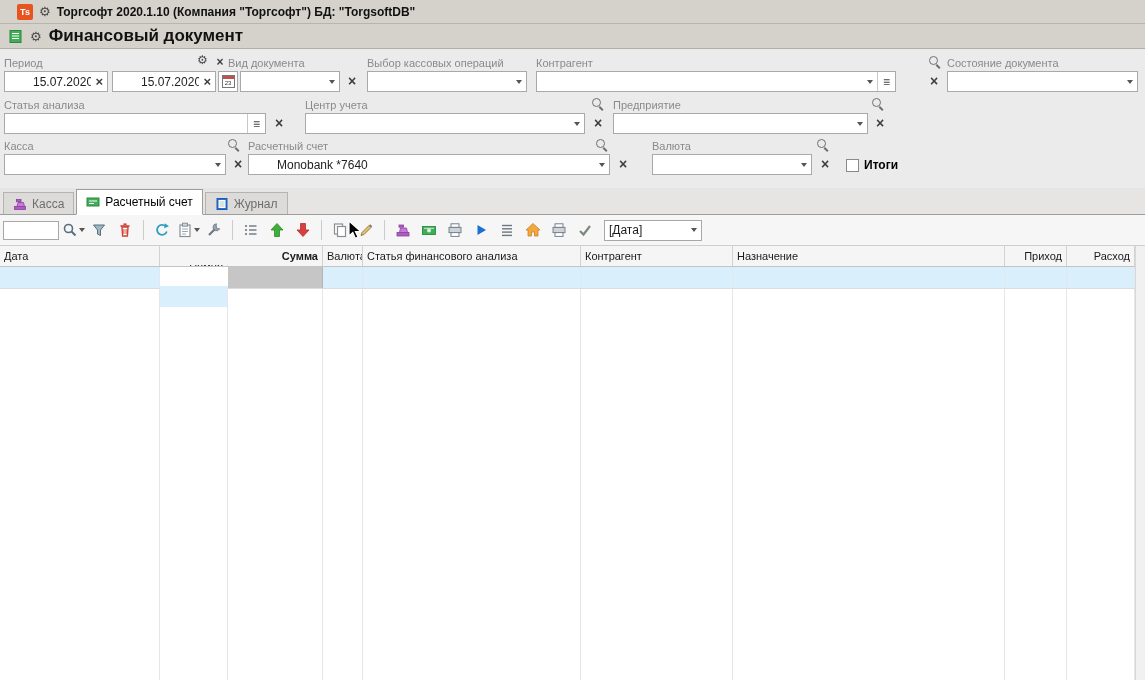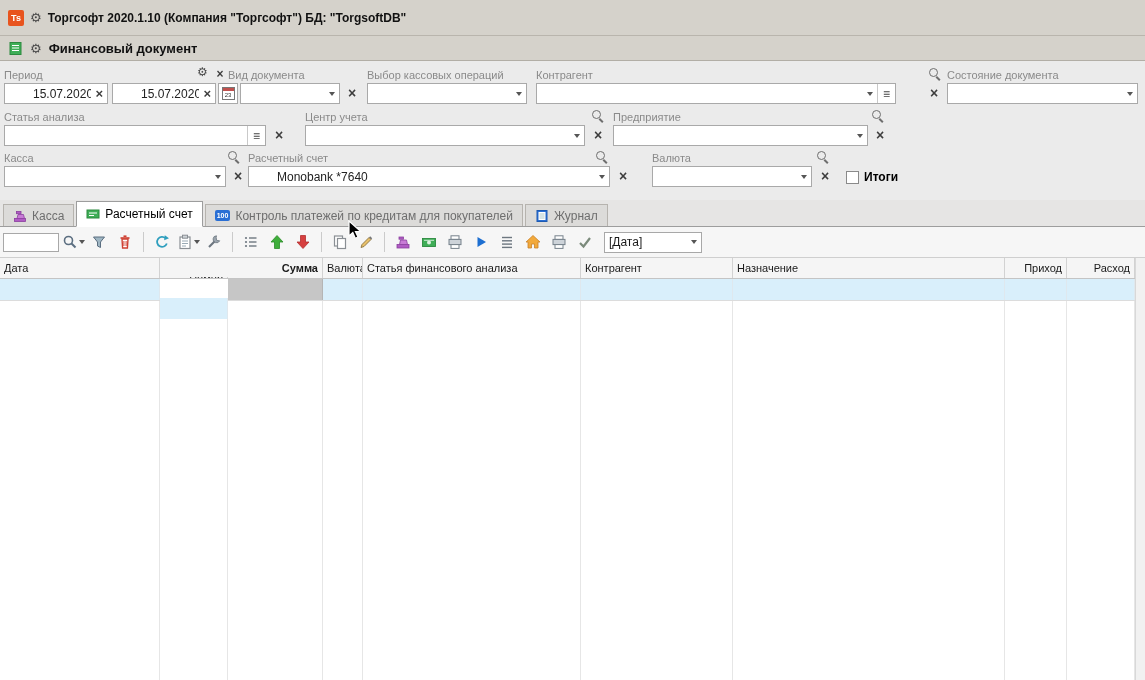--- a/index.html
+++ b/index.html
@@ -3,35 +3,35 @@
 <meta charset="utf-8">
 <style>
   * { box-sizing: border-box; margin: 0; padding: 0; }
   body { background:#888; }
   .app {
     position: relative; width: 1145px; height: 680px; overflow: hidden;
     background: #ececec; font-family: "Liberation Sans", sans-serif; color:#1a1a1a;
   }
   
   .titlebar {
-    height: 36px; background: #d5d2cb; border-bottom: 1px solid #b9b5ad;
-    display: flex; align-items: center; gap: 6px; padding-left: 8px;
+    height: 24px; background: #d5d2cb; border-bottom: 1px solid #b9b5ad;
+    display: flex; align-items: center; gap: 6px; padding-left: 17px;
   }
   .logo {
     width: 16px; height: 16px; background: #e8541e; color: #fff;
     font: bold 9px "Liberation Sans", sans-serif; display: flex; align-items: center;
     justify-content: center; border-radius: 2px;
   }
   .gearglyph { font-family: "DejaVu Sans", sans-serif; font-size: 13px; color: #4a4a4a; line-height: 1; }
   .wintitle { font-weight: bold; font-size: 12px; color: #111; }
   .docbar {
     height: 25px; background: #d5d2cb; border-bottom: 1px solid #b2aea6;
     display: flex; align-items: center; gap: 7px; padding-left: 8px;
   }
-  .doctitle { font-weight: bold; font-size: 13px; color: #111; }
+  .doctitle { font-weight: bold; font-size: 17px; color: #111; }
   
   .filters { position: relative; height: 139px; background: #ebebeb; }
   .flabel { position: absolute; font-size: 11px; color: #8a8a8a; white-space: nowrap; }
   .fld {
     position: absolute; height: 21px; background: #fff; border: 1px solid #a9a9a9;
     display: flex; align-items: center; font-size: 12px; color: #222; padding-left: 24px;
   }
   .fld-text { padding-left: 4px; white-space: nowrap; overflow: hidden; flex: 1; }
   .dd { width: 15px; align-self: stretch; display: flex; align-items: center; justify-content: center; }
   .caret { width: 0; height: 0; border-left: 3.5px solid transparent; border-right: 3.5px solid transparent; border-top: 4px solid #555; display: inline-block; }
@@ -237,24 +237,20 @@
     </div>
     <div class="tab active">
       <span>
         <svg width="14" height="14">
             <rect x="1" y="3" width="12" height="8" fill="#3fae57" stroke="#2c8a3f"></rect>
             <line x1="3" y1="6" x2="11" y2="6" stroke="#fff" stroke-width="1"></line>
             <line x1="3" y1="8.5" x2="8" y2="8.5" stroke="#fff" stroke-width="1"></line>
           </svg>
       </span>
       <span>Расчетный счет</span>
-    </div>
-    <div class="tab">
-      <span class="badge100">100</span>
-      <span>Контроль платежей по кредитам для покупателей</span>
     </div>
     <div class="tab">
       <span>
         <svg width="14" height="14">
             <rect x="2" y="1.5" width="10" height="11" fill="#2a6fd4" stroke="#1d5ab2"></rect>
             <rect x="3.5" y="3" width="7" height="8" fill="#fff"></rect>
             <line x1="4.5" y1="5" x2="9.5" y2="5" stroke="#9bb" stroke-width="0.8"></line>
             <line x1="4.5" y1="7" x2="9.5" y2="7" stroke="#9bb" stroke-width="0.8"></line>
             <line x1="4.5" y1="9" x2="9.5" y2="9" stroke="#9bb" stroke-width="0.8"></line>
           </svg>

